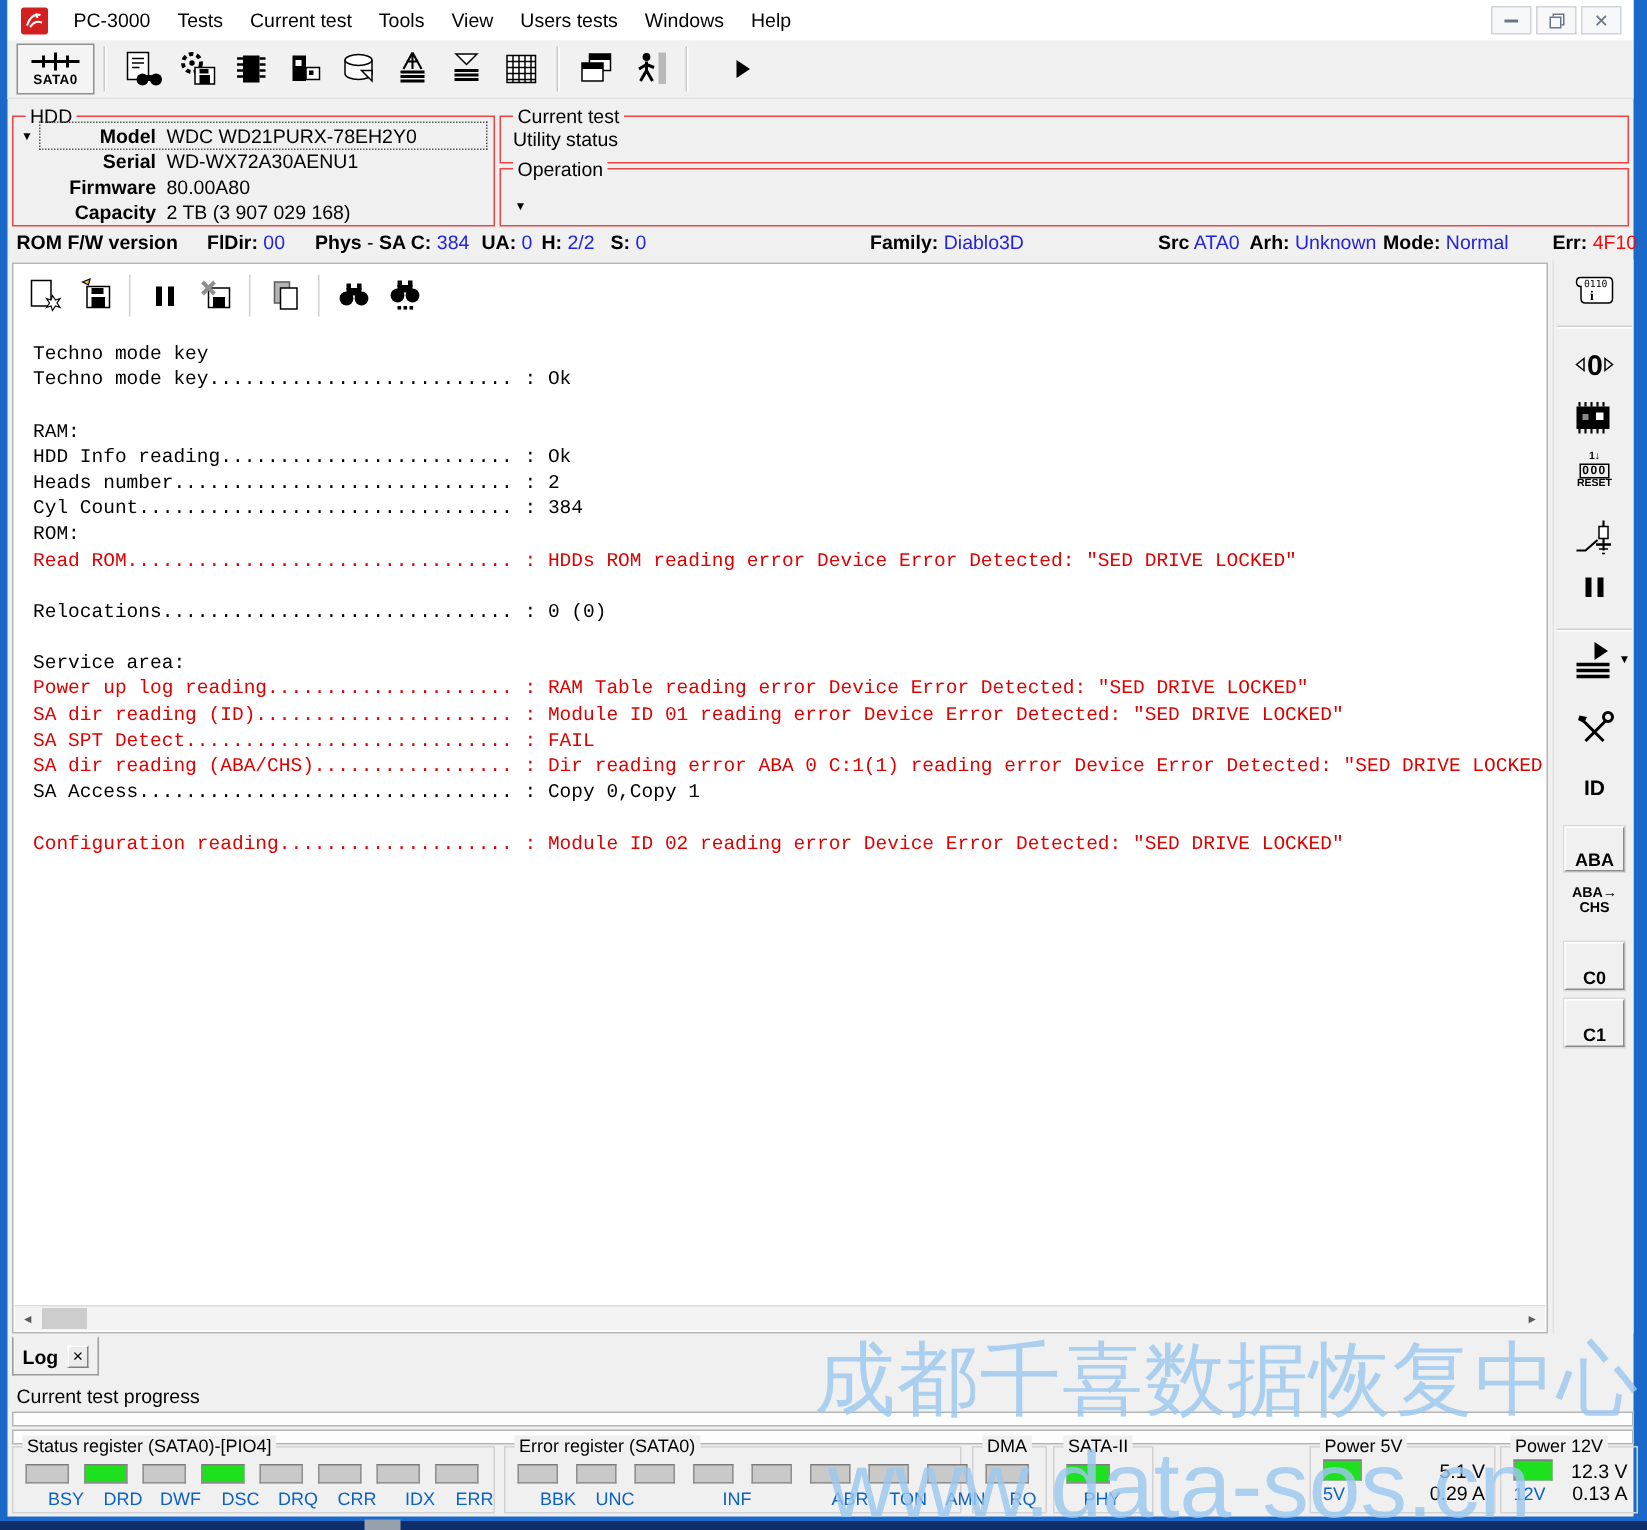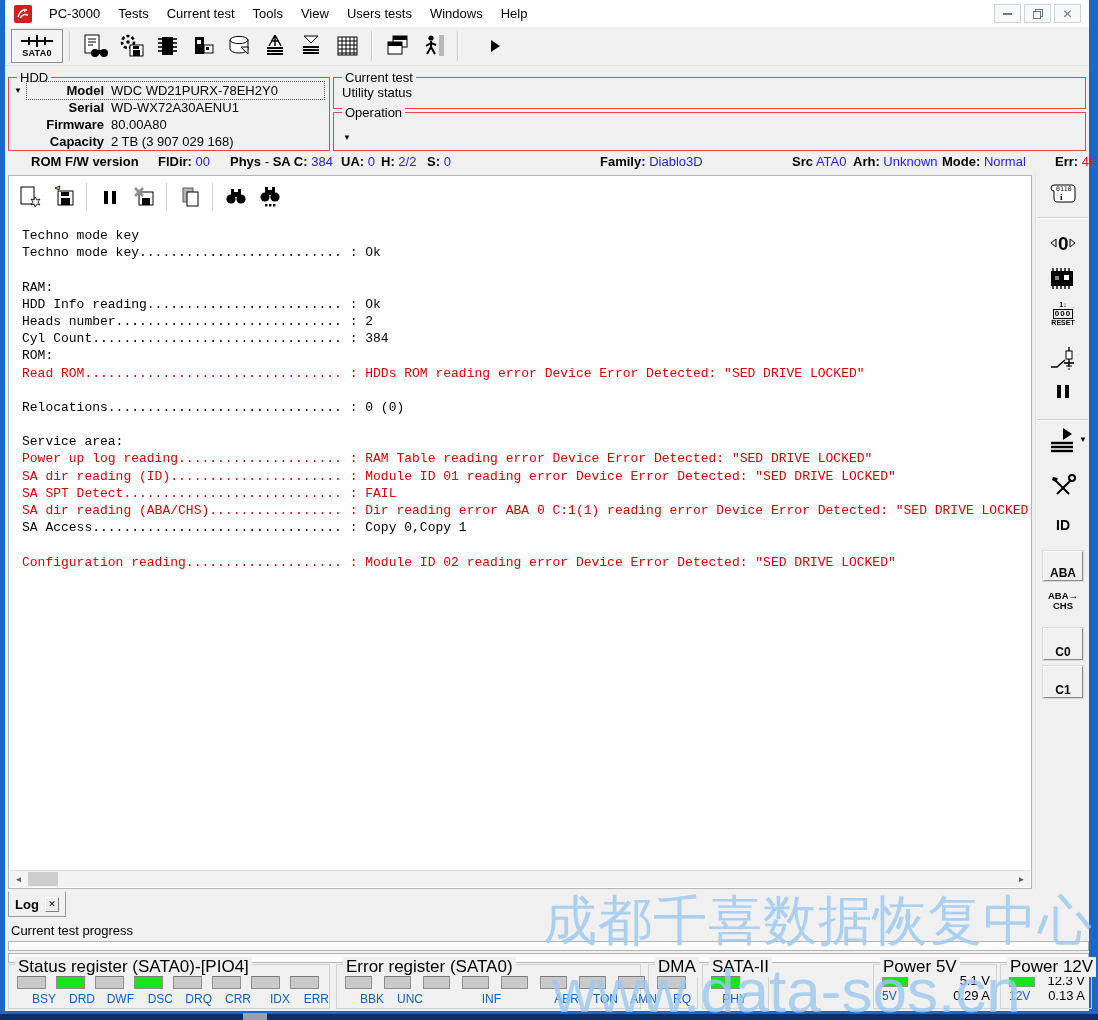--- a/index.html
+++ b/index.html
@@ -41,21 +41,21 @@
   .hdd-value { white-space:nowrap; }
   .hdd-focus { outline:1px dotted #555; }
 
   #curtest-box { left:328px; top:77px; width:753px; height:32px; }
   #curtest-value { position:absolute; left:8px; top:7px; font-size:13px; }
   #oper-box { left:328px; top:112px; width:753px; height:39px; }
   #oper-caret { position:absolute; left:9px; top:20px; font-size:8px; }
 
   
   #statusline { position:absolute; left:0; top:152px; width:100%; height:21px; font-size:13px; }
-  .sl { position:absolute; top:2px; white-space:nowrap;margin-left:20px; }
+  .sl { position:absolute; top:2px; white-space:nowrap; }
   .sl b { font-weight:bold; }
   .sl .v { color:#2222e0; }
   .sl .vr { color:#fa0a0a; }
 
   
   #logpanel { position:absolute; left:3px; top:175px; width:1024px; height:714px; background:#fff; border:1px solid #b5b5b5; }
   #logtoolbar { position:absolute; left:4px; top:3px; height:36px; display:flex; align-items:center; }
   .ltbtn { width:34px; height:32px; display:flex; align-items:center; justify-content:center; flex:0 0 auto; }
   .lt-sep { width:2px; height:28px; border-left:1px solid #d0d0d0; border-right:1px solid #fff; margin:0 5px; }
   .pausebars { display:flex; gap:4px; }
@@ -86,21 +86,21 @@
   #log-tab { position:absolute; left:0; top:0; width:58px; height:26px; border:1px solid #9a9a9a; border-top:1px solid #f0f0f0; background:#f0f0f0; display:flex; align-items:center; padding:0 6px; gap:6px; }
   #log-tab .t { font-weight:bold; font-size:13px; }
   #tab-close { width:16px; height:15px; border:1px solid; border-color:#fff #808080 #808080 #fff; background:#ececec; font-size:9px; display:flex; align-items:center; justify-content:center; }
   #progress-label { position:absolute; left:6px; top:923px; font-size:13px; }
   .pbar { position:absolute; left:3px; width:1081px; height:10px; background:#fdfdfd; border:1px solid #b4b4b4; }
   #pbar1 { top:941px; } #pbar2 { top:953px; }
 
   
   #registers { position:absolute; left:0; top:964px; width:100%; height:47px; }
   .reg-box { position:absolute; top:0; height:45px; border:1px solid #d2d2d2; }
-  .reg-box > .legend { position:absolute; top:-8px; left:6px; background:#f0f0f0; padding:0 3px; font-size:17px; white-space:nowrap; }
+  .reg-box > .legend { position:absolute; top:-8px; left:6px; background:#f0f0f0; padding:0 3px; font-size:12px; white-space:nowrap; }
   .led-row { position:absolute; left:8px; top:11px; display:flex;text-align:right; }
   .led-cell { display:flex; flex-direction:column; gap:3px; }
   .led { width:29px; height:13px; background:#c9c9c9; border:1px solid #8f8f8f; border-top-color:#7c7c7c; }
   .led.on { background:#1ee11e; }
   .led-label { font-size:12px; color:#0a62c4; white-space:pre; }
   #reg-status { left:3px; width:322px; } #reg-status .led-cell { width:39px; }
   #reg-error { left:331px; width:305px; } #reg-error .led-cell { width:39px; } #reg-error .led { width:27px; }
   #reg-dma { left:643px; width:50px; } #reg-dma .led-cell { width:34px; }
   #reg-sata { left:697px; width:67px; } #reg-sata .led-cell { width:36px; }
   .pwr { display:flex; padding:8px 6px 0 8px; }

